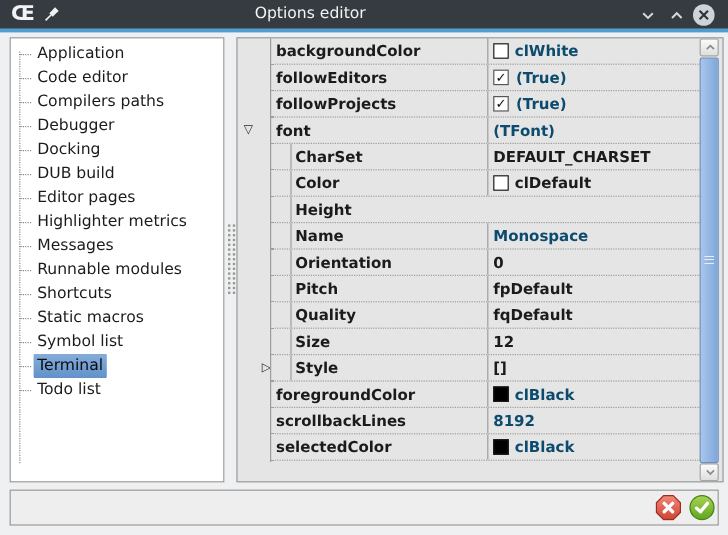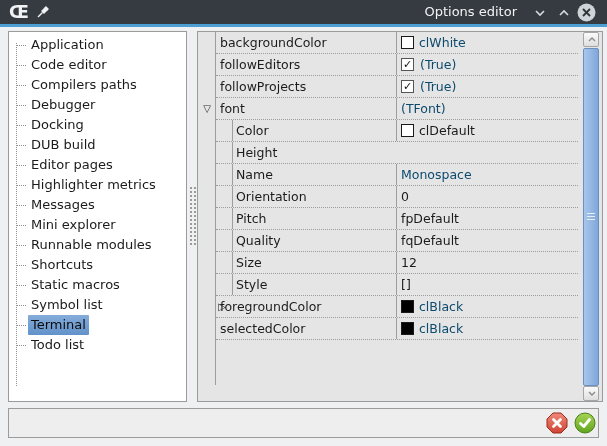--- a/index.html
+++ b/index.html
@@ -7,21 +7,21 @@
   body { font-family:"DejaVu Sans","Liberation Sans",sans-serif; background:#eff0f1; overflow:hidden; }
   .window { position:absolute; left:0; top:0; width:607px; height:446px; background:#eff0f1; }
 
   
   .titlebar { position:absolute; left:0; top:0; width:607px; height:24px; background:#363b41; }
   .focusline { position:absolute; left:0; top:24px; width:607px; height:3px; background:#4b9fd5; }
   .app-icon { position:absolute; left:8px; top:2px; width:22px; height:22px; color:#f1f2f3;
               font-size:17px; font-weight:bold; line-height:21px; text-align:center; }
   .pin-icon { position:absolute; left:36px; top:5px; width:14px; height:14px; }
   .tb-title { position:absolute; left:0; right:90px; top:0; height:24px; line-height:24px;
-              text-align:right; color:#f2f3f4; font-size:13px; }
+              text-align:center; color:#f2f3f4; font-size:13px; }
   .tb-btn { position:absolute; top:4px; width:18px; height:18px; }
   .tb-shade { left:531px; } .tb-max { left:555px; }
   .tb-close { position:absolute; left:577px; top:3px; width:19px; height:19px; }
 
   
   .sidebar { position:absolute; left:8px; top:31px; width:179px; height:371px;
              background:#ffffff; border:1px solid #9b9b9b; overflow:hidden; }
   .tree { list-style:none; position:relative; margin-top:3px; }
   .tree::before { content:""; position:absolute; left:7px; top:8px; height:343px;
                   border-left:1px dotted #8f8f8f; }
@@ -33,22 +33,22 @@
   .tree li.selected span { background:linear-gradient(#84acda,#6292ca); color:#0c0c0c; border-radius:1px; }
 
   
   .splitter { position:absolute; left:189px; top:31px; width:8px; height:371px; }
   .splitter .grip { position:absolute; left:1px; top:156px; width:6px; height:58px;
                     border-left:2px dotted #9a9a9a; border-right:2px dotted #9a9a9a; }
 
   
   .gridpanel { position:absolute; left:197px; top:31px; width:406px; height:371px;
                background:#e4e5e4; border:1px solid #9b9b9b; }
-  .rows-region { position:absolute; left:17px; top:0px; width:363px; height:353px;
-                 border-left:1px solid #9d9d9d; }
+  .rows-region { position:absolute; left:27px; top:0px; width:363px; height:353px;
+                 border-left:1px solid #9d9d9d;font-weight:bold; }
   .prow { position:relative; height:22px; border-bottom:1px dotted #9d9d9d;
           display:flex; font-size:12.5px; color:#1b1b1b; }
   .prow .pname { width:180px; display:flex; align-items:center; padding-left:4px; }
   .prow.lvl1 .pname { padding-left:20px; }
   .prow.lvl1::before { content:""; position:absolute; left:16px; top:0; bottom:0;
                        border-left:1px solid #9d9d9d; }
   .prow .pval { flex:1; display:flex; align-items:center; padding-left:4px;
                 border-left:1px solid #9d9d9d; }
   .val-green { color:#0c4a6e; }
   .val-black { color:#1b1b1b; }
@@ -115,21 +115,20 @@
     <ul class="tree">
       <li><span>Application</span></li>
       <li><span>Code editor</span></li>
       <li><span>Compilers paths</span></li>
       <li><span>Debugger</span></li>
       <li><span>Docking</span></li>
       <li><span>DUB build</span></li>
       <li><span>Editor pages</span></li>
       <li><span>Highlighter metrics</span></li>
       <li><span>Messages</span></li>
-      <li><span>Mini explorer</span></li>
       <li><span>Runnable modules</span></li>
       <li><span>Shortcuts</span></li>
       <li><span>Static macros</span></li>
       <li><span>Symbol list</span></li>
       <li class="selected"><span>Terminal</span></li>
       <li><span>Todo list</span></li>
     </ul>
   </div>
 
   <div class="splitter">
@@ -162,20 +161,26 @@
           <span class="val-green">(True)</span>
         </div>
       </div>
       <div class="prow">
         <div class="pname">font</div>
         <div class="pval">
           <span class="val-green">(TFont)</span>
         </div>
       </div>
       <div class="prow lvl1">
+        <div class="pname">CharSet</div>
+        <div class="pval">
+          <span class="val-black">DEFAULT_CHARSET</span>
+        </div>
+      </div>
+      <div class="prow lvl1">
         <div class="pname">Color</div>
         <div class="pval">
           <span class="swatch white"></span>
           <span class="val-black">clDefault</span>
         </div>
       </div>
       <div class="prow lvl1">
         <div class="pname">Height</div>
       </div>
       <div class="prow lvl1">
@@ -212,20 +217,26 @@
         <div class="pname">Style</div>
         <div class="pval">
           <span class="val-black">[]</span>
         </div>
       </div>
       <div class="prow">
         <div class="pname">foregroundColor</div>
         <div class="pval">
           <span class="swatch black"></span>
           <span class="val-green">clBlack</span>
+        </div>
+      </div>
+      <div class="prow">
+        <div class="pname">scrollbackLines</div>
+        <div class="pval">
+          <span class="val-green">8192</span>
         </div>
       </div>
       <div class="prow">
         <div class="pname">selectedColor</div>
         <div class="pval">
           <span class="swatch black"></span>
           <span class="val-green">clBlack</span>
         </div>
       </div>
     </div>

